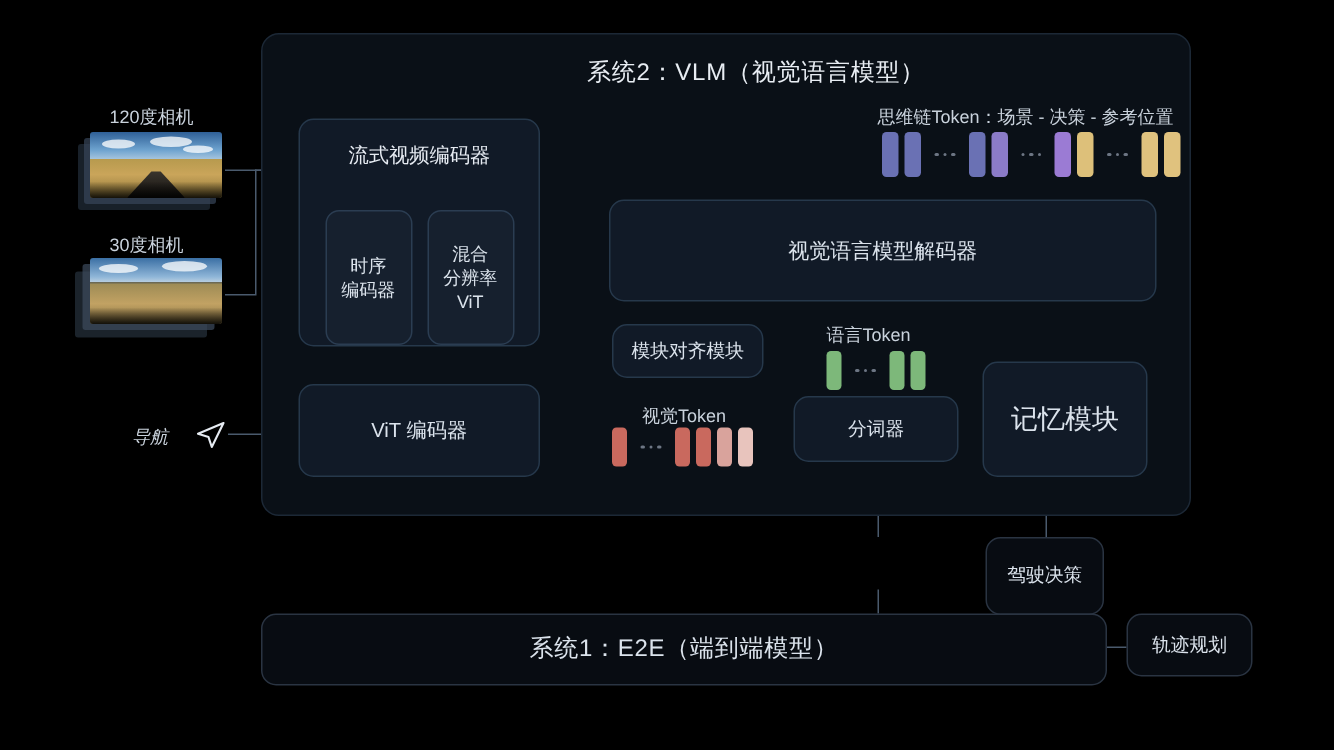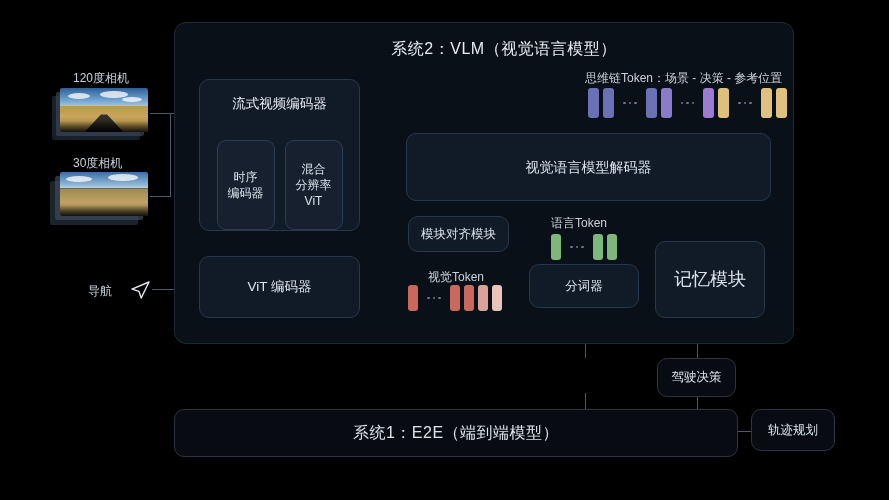--- a/index.html
+++ b/index.html
@@ -49,36 +49,36 @@
 
   .vlm-dec{left:406px;top:133px;width:365px;height:68px;font-size:14px;}
 
   .align-mod{left:408px;top:216px;width:101px;height:36px;font-size:12.5px;}
 
   .tokenizer{left:529px;top:264px;width:110px;height:44px;font-size:12.5px;text-align:right;}
 
   .memory{left:655px;top:241px;width:110px;height:77px;font-size:18px;}
 
   .prompt-lib{left:530px;top:358px;width:111px;height:35px;font-size:12px;}
-  .drive-dec{left:657px;top:358px;width:79px;height:39px;font-size:12.5px;}
+  .drive-dec{left:657px;top:358px;width:79px;height:52px;font-size:12.5px;font-family:Liberation Mono, monospace;}
 
   .panel-e2e{
     left:174px;top:409px;width:564px;height:48px;
     font-size:16px;letter-spacing:.5px;
   }
   .traj{left:751px;top:409px;width:84px;height:42px;font-size:12.5px;text-align:center;}
 
   
   .lbl{font-size:12px;color:#c9d2dc;white-space:nowrap;}
   .lbl-cot{left:585px;top:70px;}
   .lbl-vistok{left:428px;top:269px;}
   .lbl-langtok{left:551px;top:215px;}
   .lbl-cam120{left:73px;top:70px;}
   .lbl-cam30{left:73px;top:155px;}
-  .lbl-nav{left:88px;top:283px;}
+  .lbl-nav{left:88px;top:283px;font-style:italic;}
 
   
   .tokrow{display:flex;align-items:center;gap:4px;}
   .tok{width:11px;height:30px;border-radius:3px;}
   .tok.sm{height:26px;width:10px;}
   .dots{display:flex;gap:3px;padding:0 5px;align-items:center;}
   .dots i{width:2.5px;height:2.5px;border-radius:50%;background:#6d7684;display:block;}
 
   .cot-tokens{left:588px;top:88px;}
   .vis-tokens{left:408px;top:285px;}

